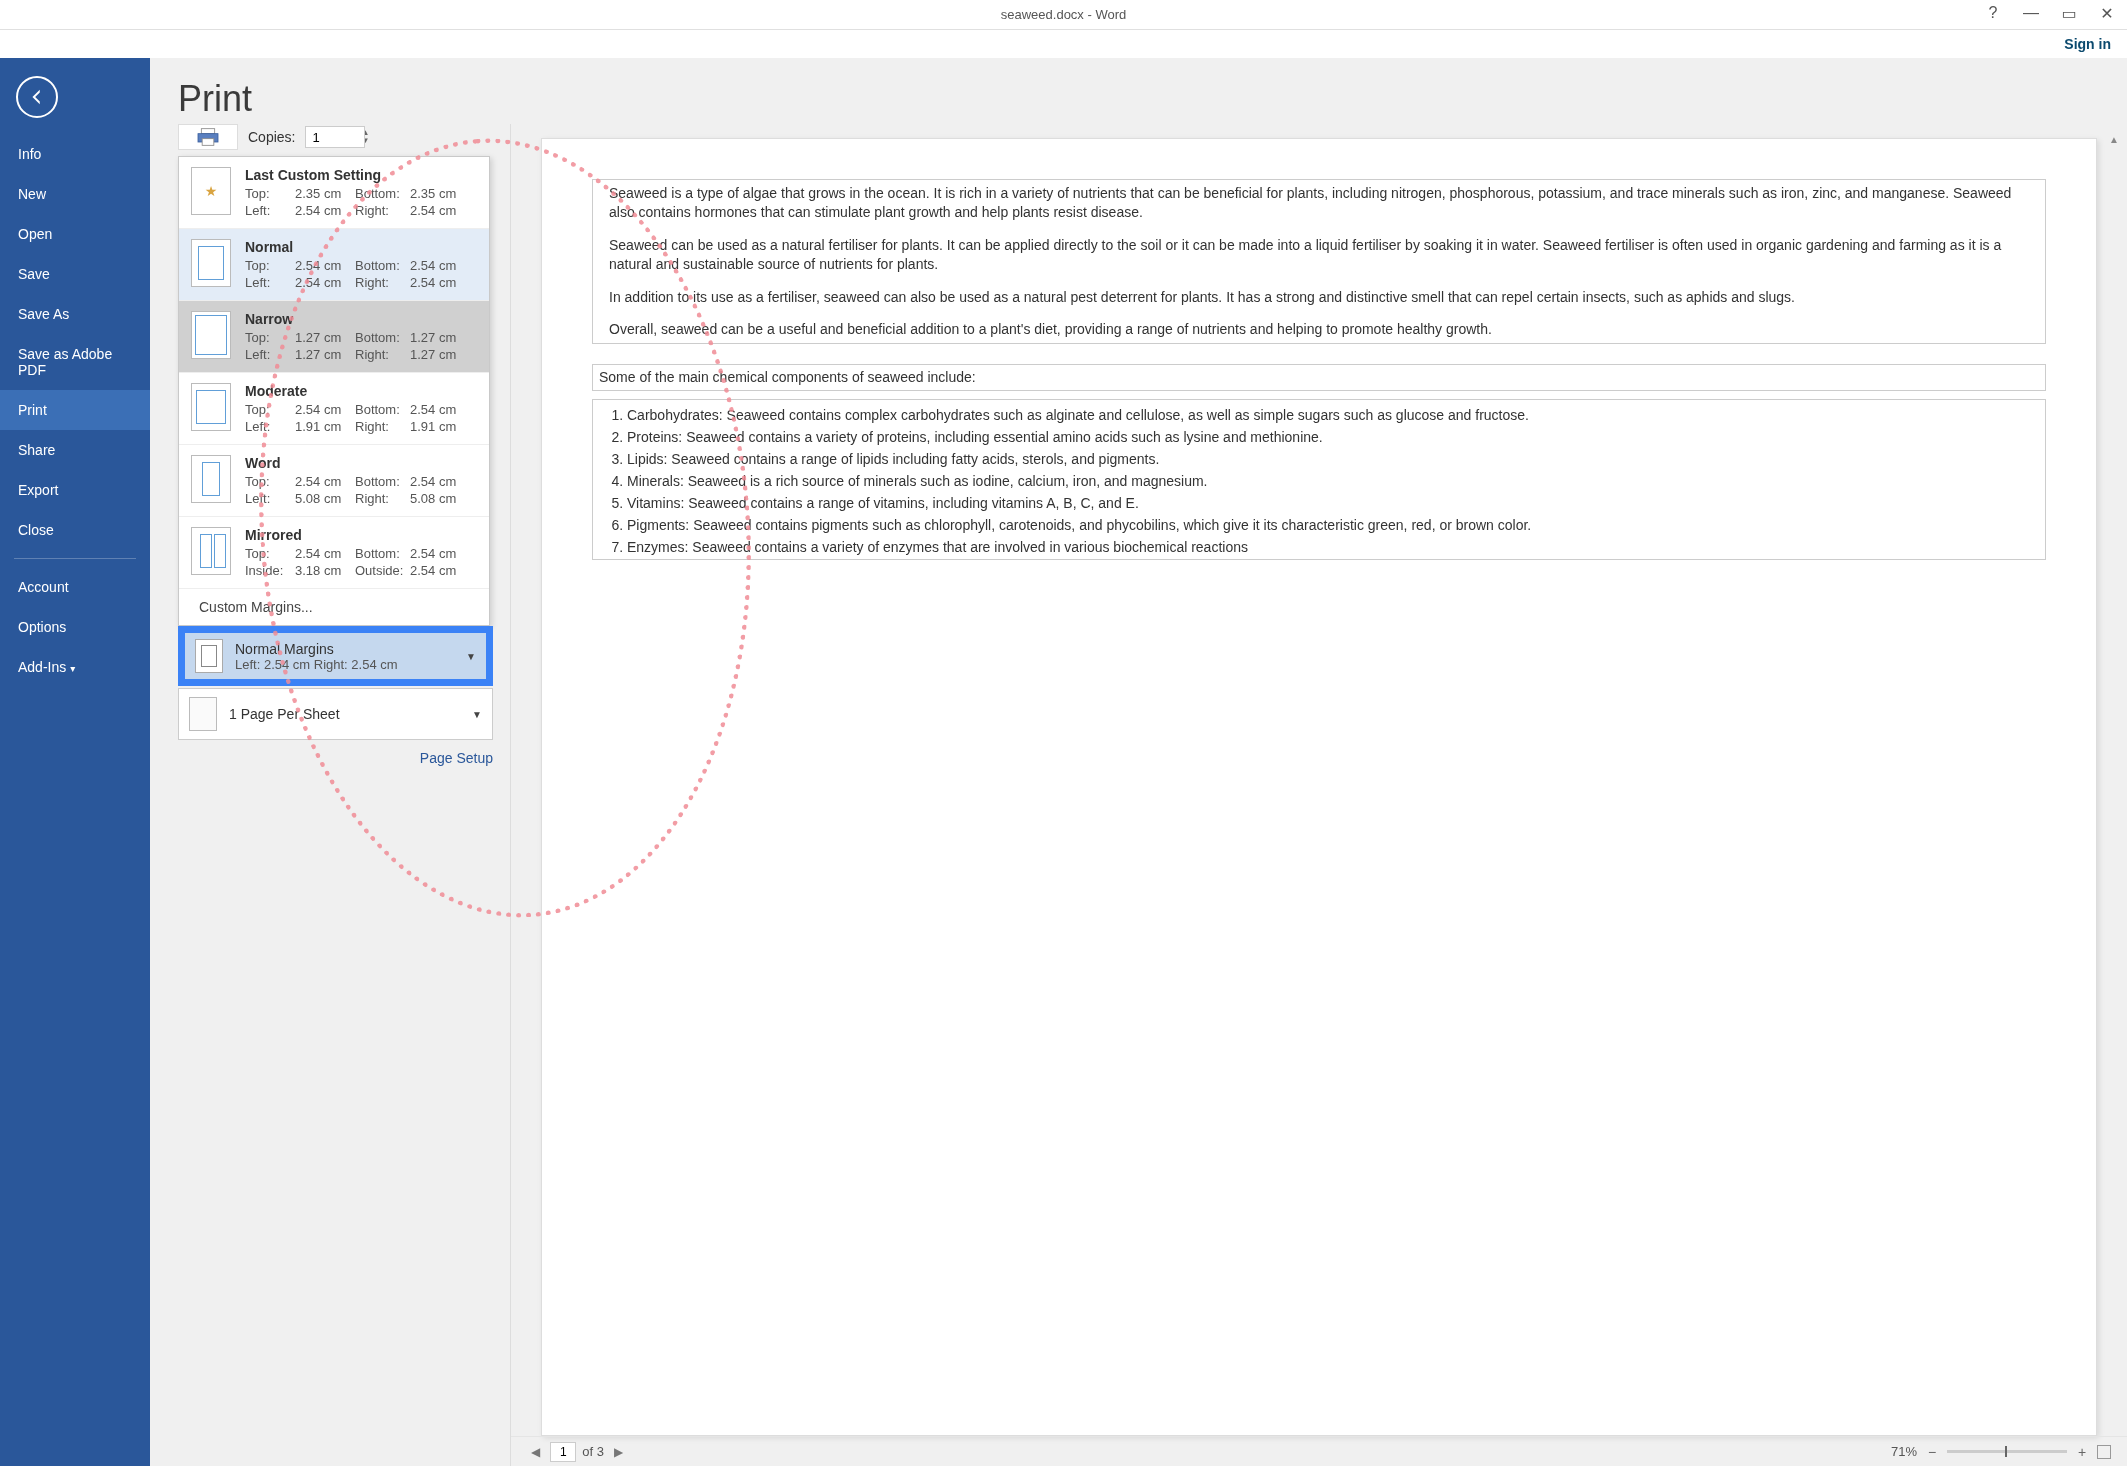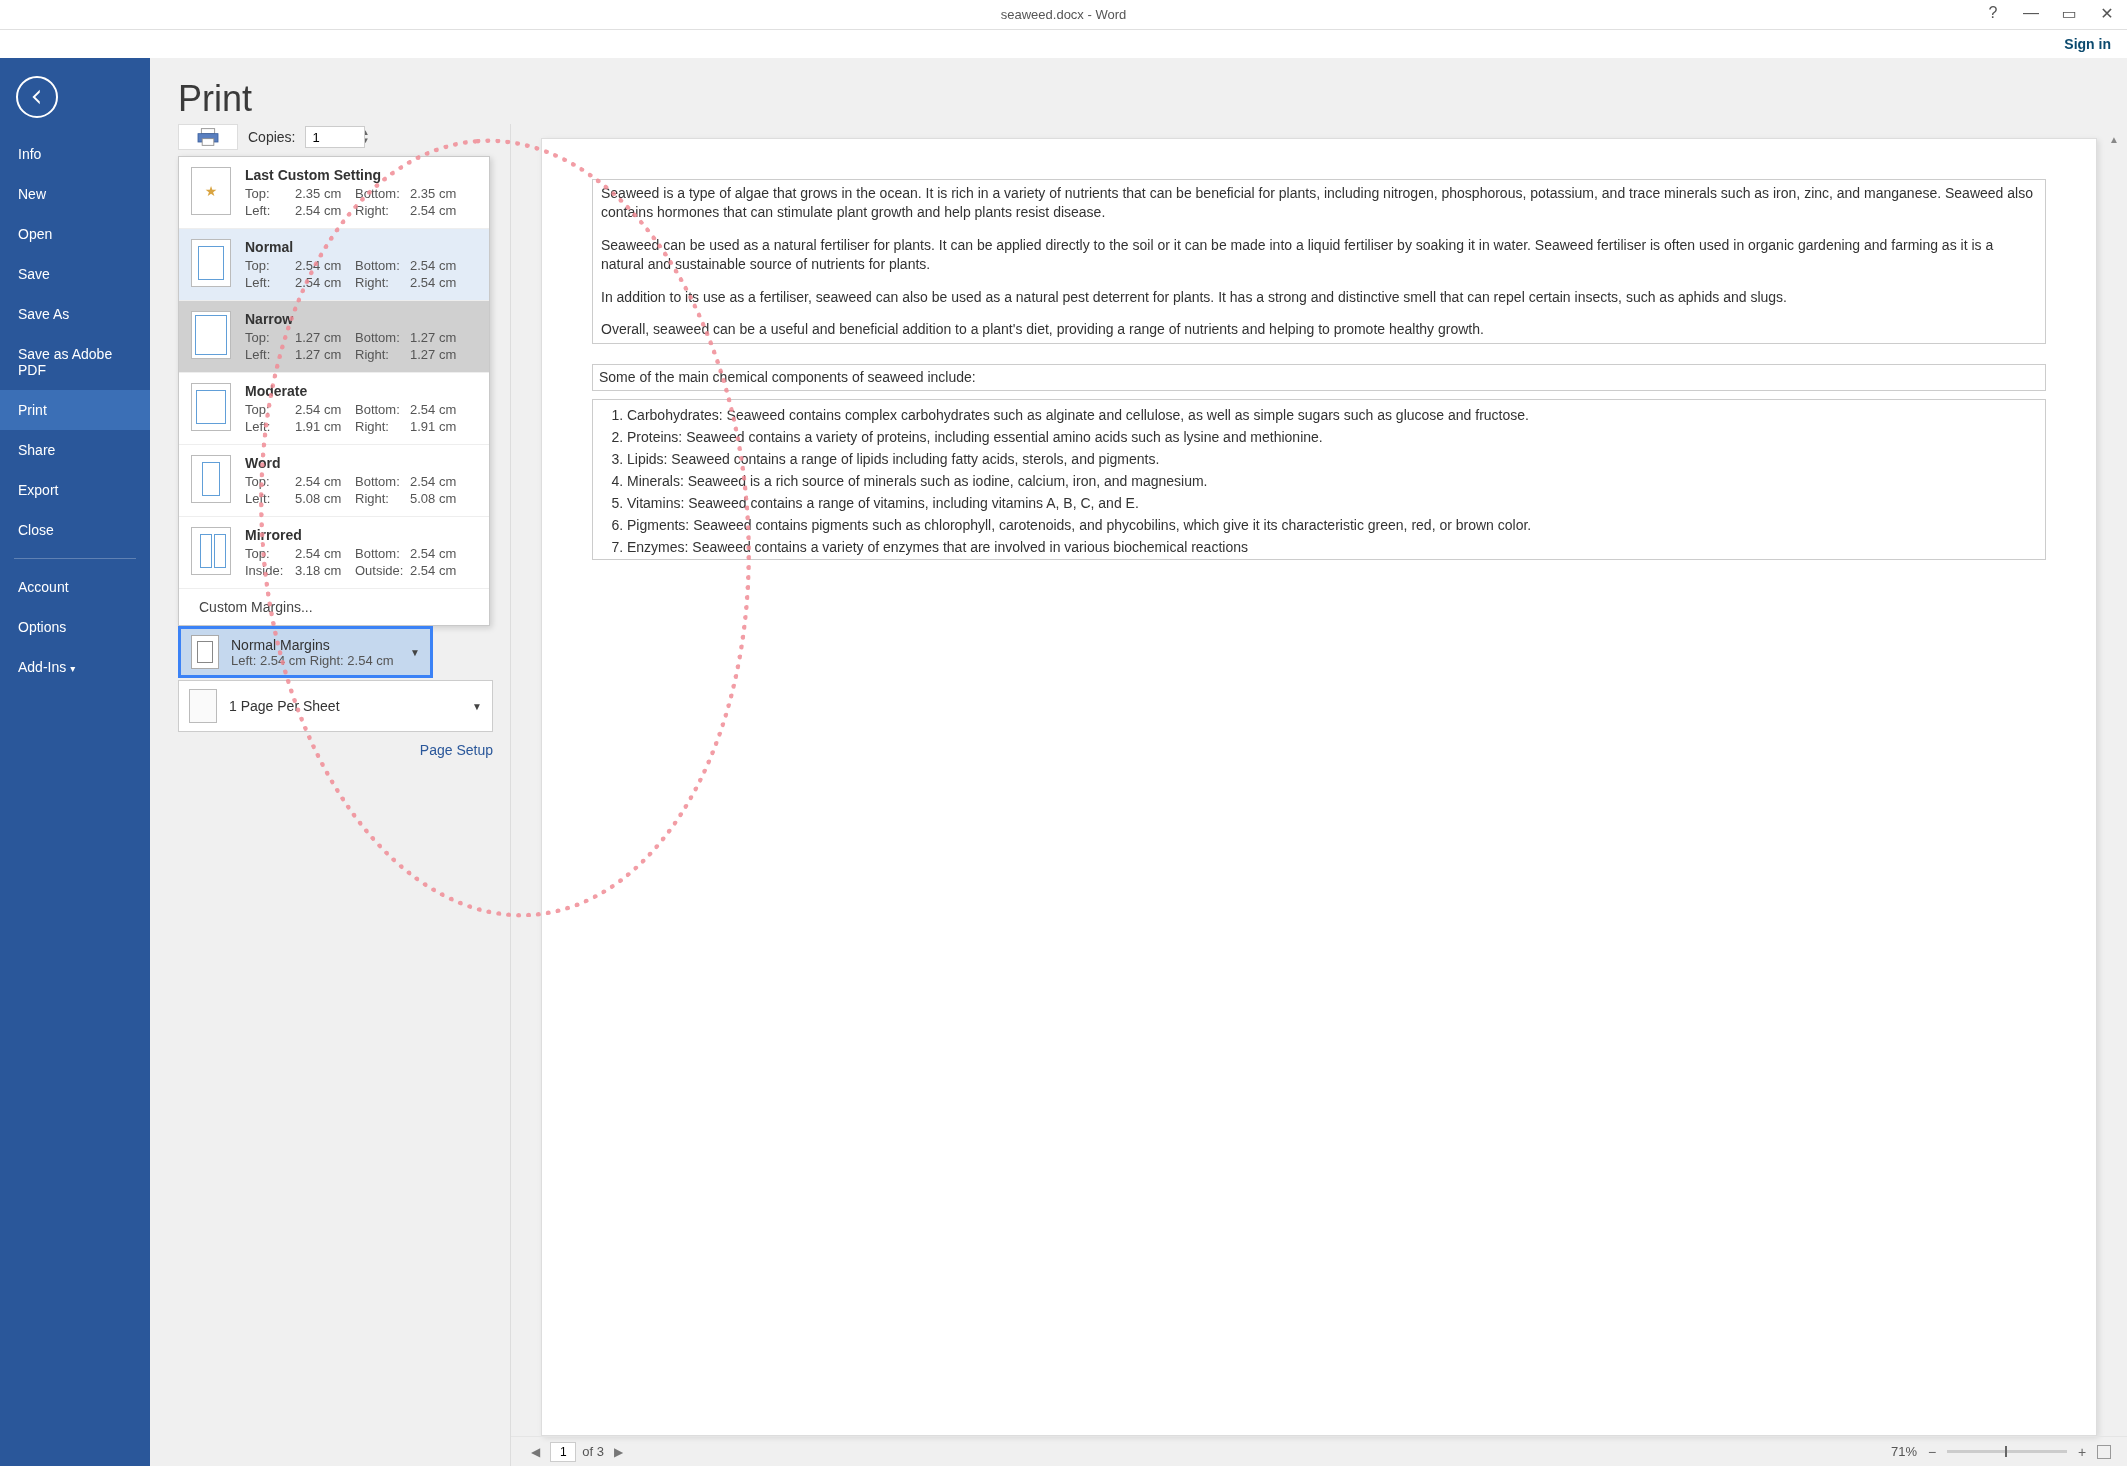--- a/index.html
+++ b/index.html
@@ -68,21 +68,21 @@
   .mt-moderate .inner { top:6px;left:4px;right:4px;bottom:6px; }
   .mt-wide .inner { top:6px;left:10px;right:10px;bottom:6px; }
   .mt-mirror .in1 { position:absolute; top:6px;left:8px;width:12px;bottom:6px;border:1px solid #619fd8;}
   .mt-mirror .in2 { position:absolute; top:6px;right:4px;width:12px;bottom:6px;border:1px solid #619fd8;}
   .margin-text { flex:1; }
   .margin-title { font-weight:600; font-size:14px; margin-bottom:3px; color:#333; }
   .margin-grid { display:grid; grid-template-columns: 50px 60px 55px 60px; font-size:13px; color:#555; row-gap:2px; }
   .custom-margins-row { padding:10px 20px; font-size:14px; color:#444; cursor:pointer; }
   
   .selected-margin-box {
-    width:255px; border:3px solid #3b82f6; background:#c5d8ee; display:flex; align-items:center;
+    width:315px; border:7px solid #3b82f6; background:#c5d8ee; display:flex; align-items:center;
     padding:6px 10px; gap:12px; position:relative; cursor:pointer;
   }
   .selected-margin-box .mthumb { width:28px;height:34px;border:1px solid #aaa;background:#fff;position:relative;}
   .selected-margin-box .mthumb .mi{position:absolute;top:5px;left:5px;right:5px;bottom:5px;border:1px solid #888;}
   .selected-margin-box .lbls { font-size:13px; color:#555; }
   .selected-margin-box .lbls .t1{font-size:14px;color:#333;}
   .selected-margin-box .caret { position:absolute; right:10px; top:50%; transform:translateY(-50%); font-size:10px; color:#444; }
 
   .pps-box {
     width:315px; border:1px solid #ccc; background:#fff; display:flex; align-items:center;
@@ -98,21 +98,21 @@
   
   .preview-col { flex:1; display:flex; flex-direction:column; border-left:1px solid #ddd; background:#f0f0f0; position:relative; }
   .preview-scroll { position:absolute; right:6px; top:10px; bottom:40px; width:14px; }
   .preview-scroll .arrow{width:14px;height:14px;font-size:10px;color:#888;text-align:center;cursor:pointer;}
   .preview-page {
     margin: 14px 30px 0 30px; flex:1; background:#fff; border:1px solid #ddd;
     box-shadow: 2px 2px 6px rgba(0,0,0,0.1); padding: 40px 50px 10px 50px; overflow:hidden;
     font-size:14px; line-height:1.35;
   }
   .preview-page p { margin-bottom:14px; }
-  .box-outline { border:1px solid #ccc; padding:4px 8px; margin-bottom:20px;}
+  .box-outline { border:1px solid #ccc; padding:4px 16px; margin-bottom:20px;}
   .ol-list { padding-left: 34px; }
   .ol-list li { margin-bottom:3px; }
   .ol-list li::marker{font-size:14px;}
   .list-box{border:1px solid #ccc;padding:6px 6px 0 0;}
 
   
   .preview-status {
     height:30px; display:flex; align-items:center; justify-content:space-between;
     padding: 0 16px; font-size:13px; color:#555; border-top:1px solid #e5e5e5;
   }

